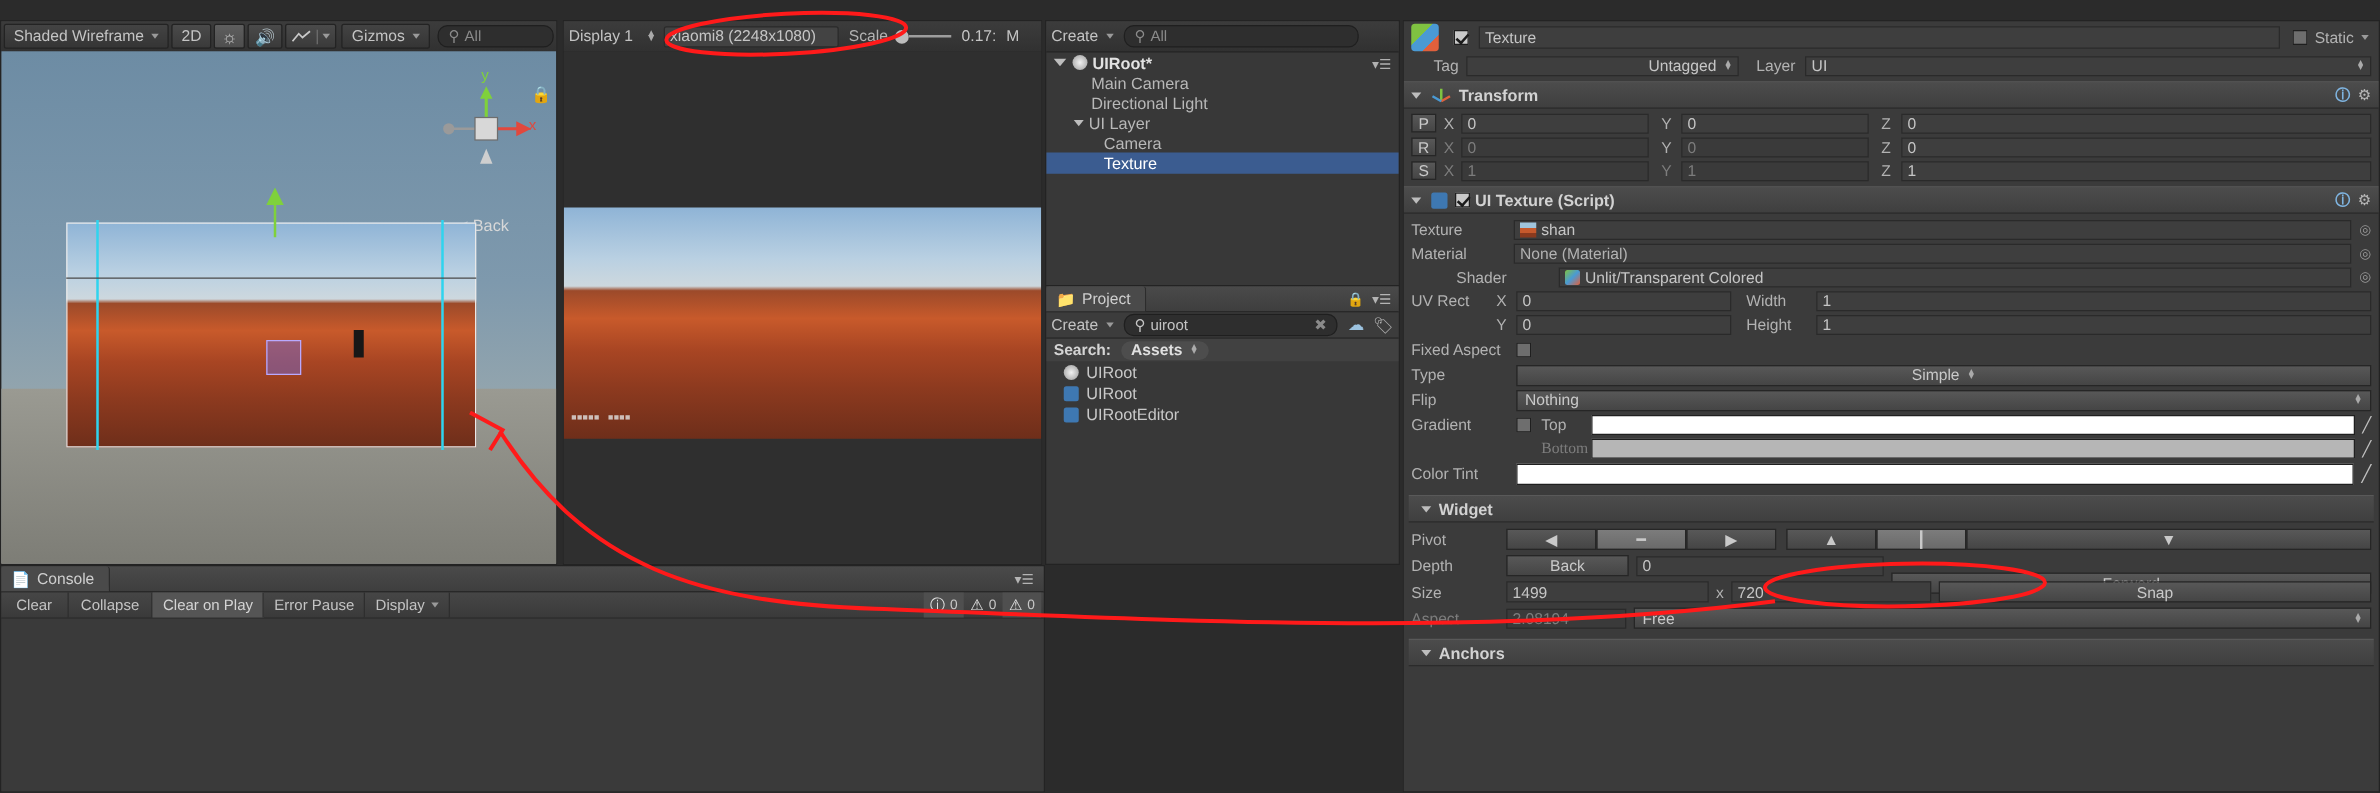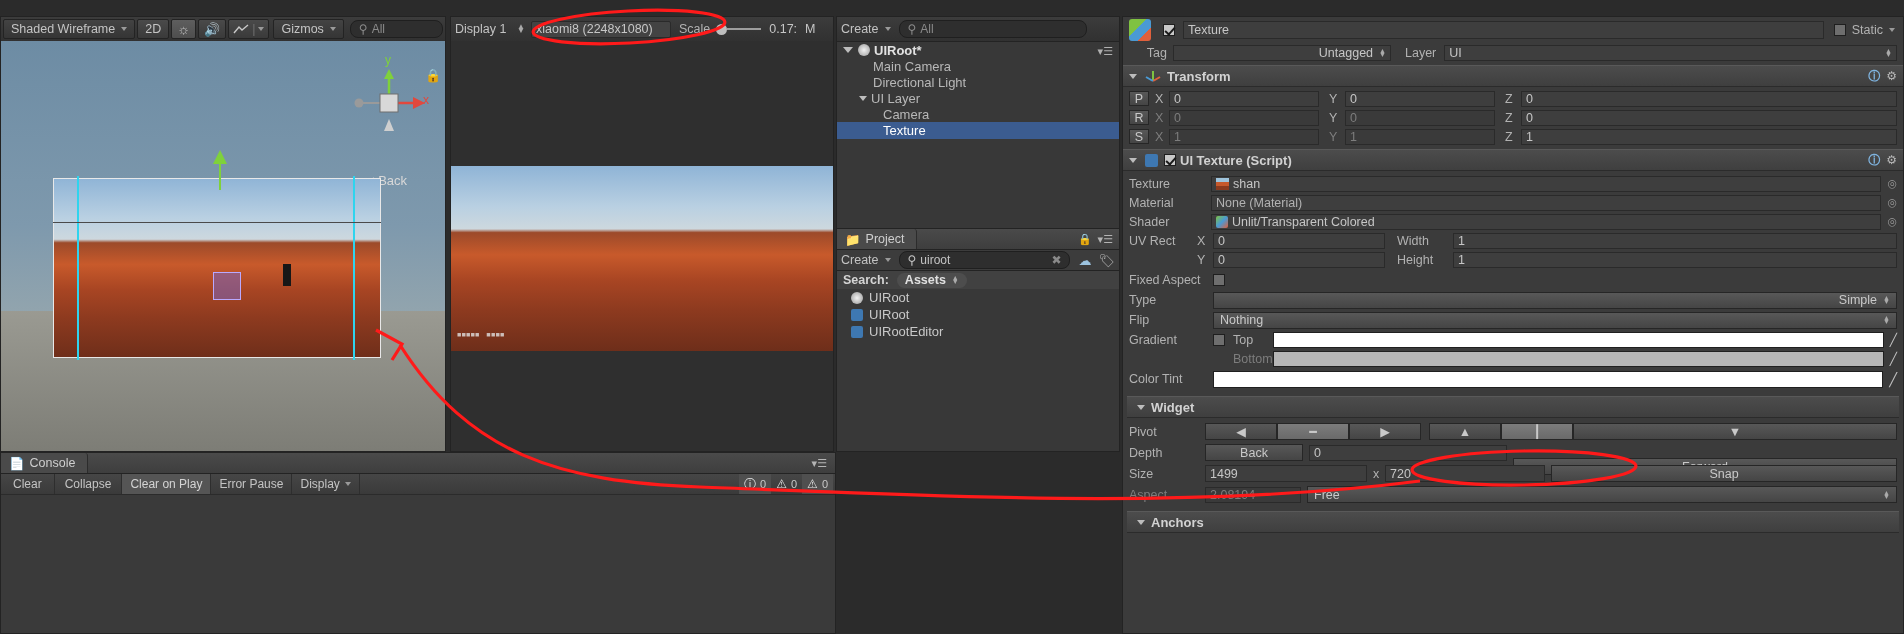--- a/index.html
+++ b/index.html
@@ -381,21 +381,21 @@
       <span style="margin-left:6px;color:#9a9a9a;font-size:11px;">◎</span>
     </div>
     <div class="row" style="height:19px;padding:0 6px;">
       <span class="lbl" style="width:82px;">Material</span>
       <div class="field" style="flex:1;">
         <span class="lbl">None (Material)</span>
       </div>
       <span style="margin-left:6px;color:#9a9a9a;font-size:11px;">◎</span>
     </div>
     <div class="row" style="height:19px;padding:0 6px;">
-      <span class="lbl" style="width:82px;">Shader</span>
+      <span class="lbl" style="width:82px;margin-left:36px;">Shader</span>
       <div class="field" style="flex:1;">
         <span style="width:12px;height:12px;display:inline-block;margin-right:4px;background:linear-gradient(135deg,#7fc241,#4a9ad4,#e0603c);border-radius:2px;"></span>
         <span>Unlit/Transparent Colored</span>
       </div>
       <span style="margin-left:6px;color:#9a9a9a;font-size:11px;">◎</span>
     </div>
     <div class="row" style="height:19px;padding:0 6px;">
       <span class="lbl" style="width:68px;">UV Rect</span>
       <span class="lbl" style="width:16px;">X</span>
       <div class="field" style="width:172px;">
@@ -416,21 +416,21 @@
       <div class="field" style="flex:1;">
           <span>1</span>
         </div>
     </div>
     <div class="row" style="height:21px;padding:0 6px;">
       <span class="lbl" style="width:84px;">Fixed Aspect</span>
       <span class="chk off"></span>
     </div>
     <div class="row" style="height:20px;padding:0 6px;">
       <span class="lbl" style="width:84px;">Type</span>
-      <div class="btnbar" style="flex:1;justify-content:flex-end;padding:0 6px;">
+      <div class="btnbar" style="flex:1;justify-content:center;padding:0 6px;">
         <span>Simple</span>
         <span class="updown" style="font-size:7px;">
             <span>▲</span>
             <span>▼</span>
           </span>
       </div>
     </div>
     <div class="row" style="height:20px;padding:0 6px;">
       <span class="lbl" style="width:84px;">Flip</span>
       <div class="btnbar" style="flex:1;justify-content:space-between;padding:0 6px;">
@@ -444,21 +444,21 @@
     <div class="row" style="height:19px;padding:0 6px;">
       <span class="lbl" style="width:84px;">Gradient</span>
       <span class="chk off"></span>
       <span class="lbl" style="margin-left:8px;width:40px;">Top</span>
       <div style="flex:1;height:14px;background:#ffffff;border:1px solid #1f1f1f;"></div>
       <span style="margin-left:6px;color:#c2c2c2;font-size:12px;">╱</span>
     </div>
     <div class="row" style="height:19px;padding:0 6px;">
       <span style="width:84px"></span>
         <span style="width:12px"></span>
-      <span class="lbl dim" style="margin-left:8px;width:40px;">Bottom</span>
+      <span class="lbl dim" style="margin-left:8px;width:40px;font-family:Liberation Serif, serif;">Bottom</span>
       <div style="flex:1;height:14px;background:#b6b6b6;border:1px solid #1f1f1f;"></div>
       <span style="margin-left:6px;color:#c2c2c2;font-size:12px;">╱</span>
     </div>
     <div class="row" style="height:22px;padding:0 6px;">
       <span class="lbl" style="width:84px;">Color Tint</span>
       <div style="flex:1;height:15px;background:#ffffff;border:1px solid #1f1f1f;"></div>
       <span style="margin-left:6px;color:#c2c2c2;font-size:13px;">╱</span>
     </div>
   </div>
 

